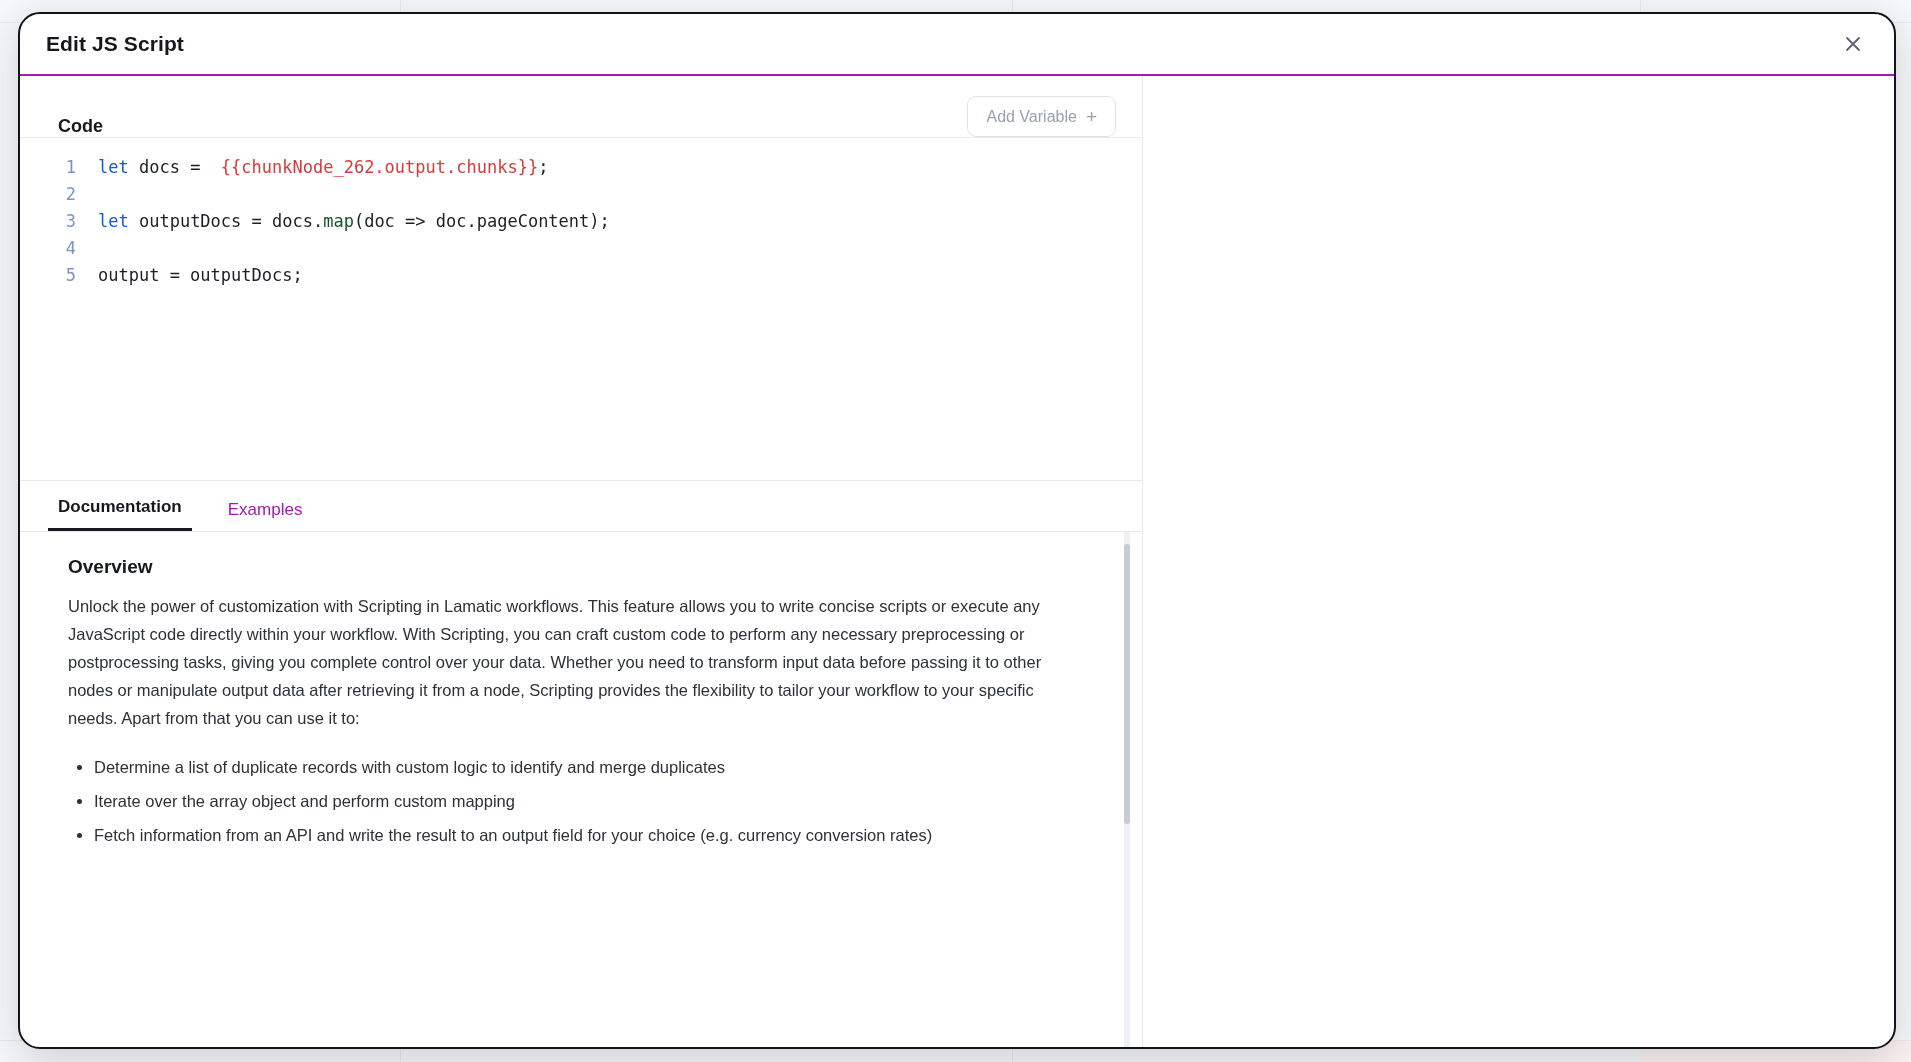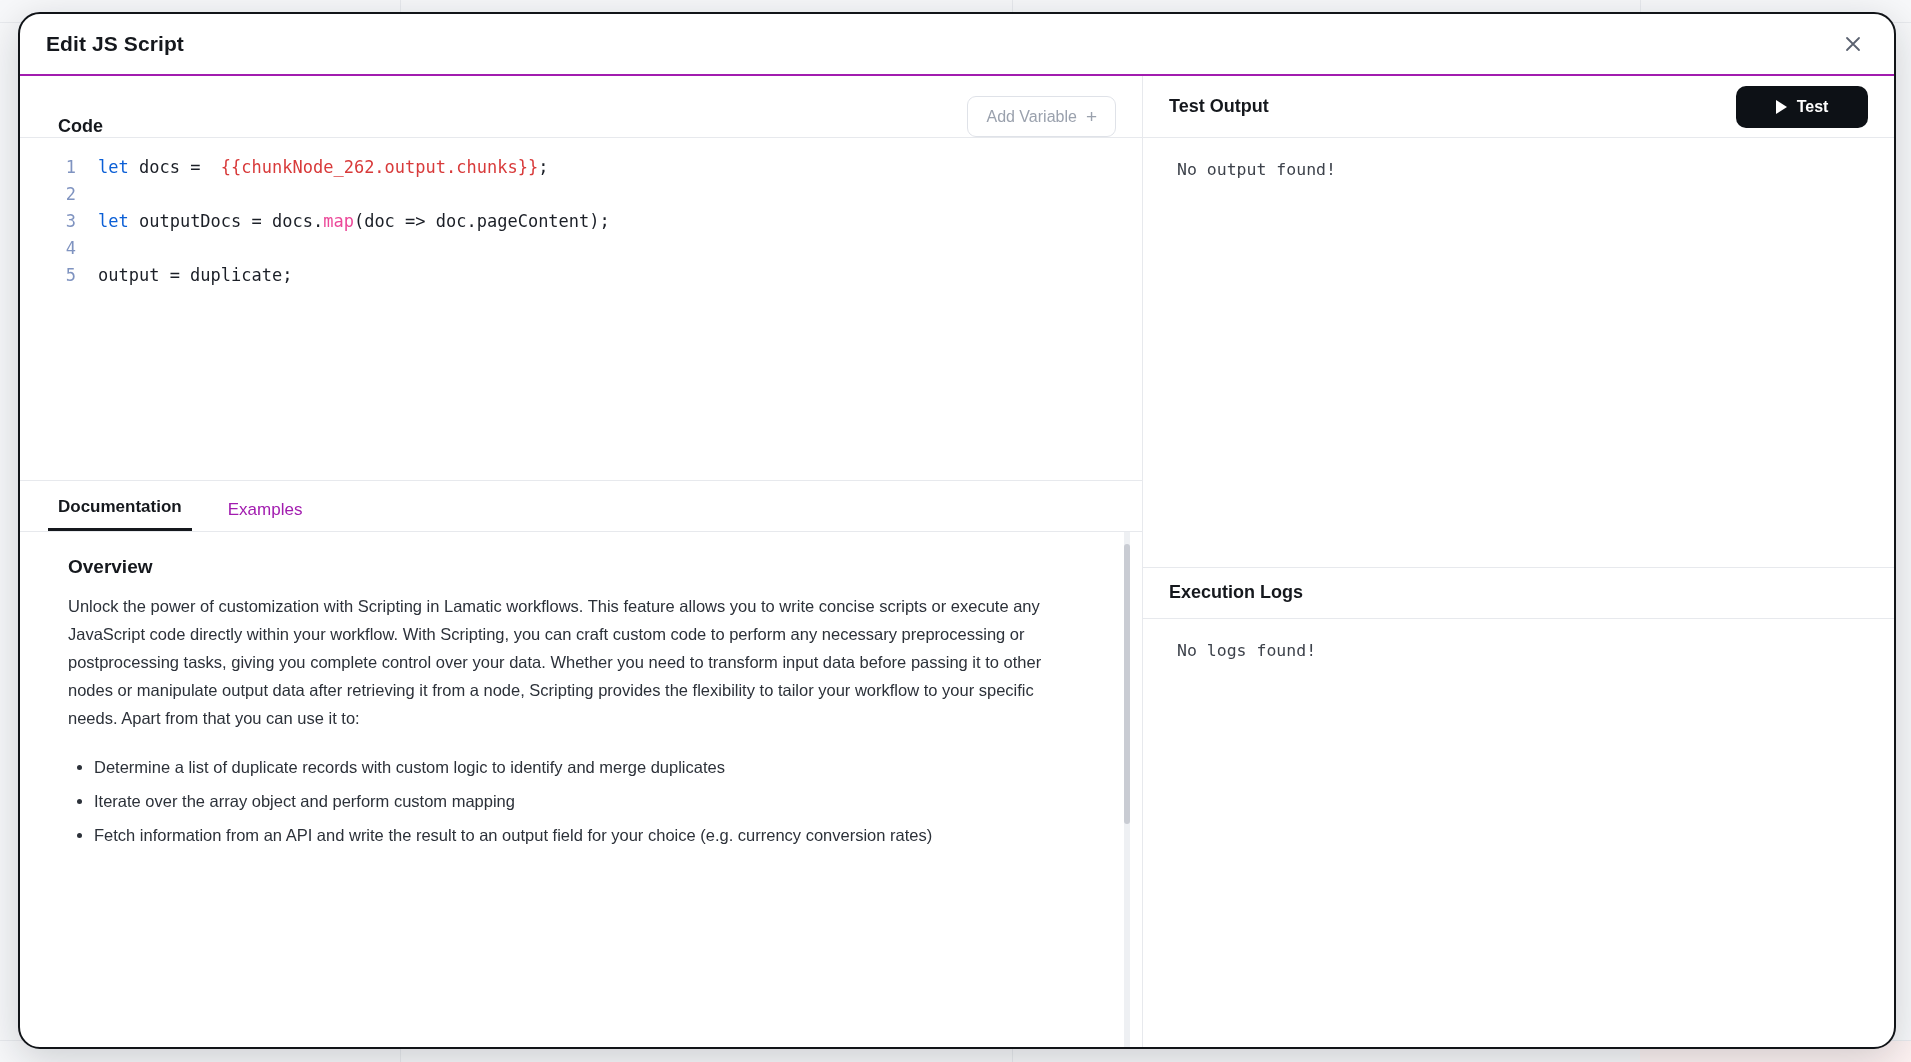--- a/index.html
+++ b/index.html
@@ -101,21 +101,21 @@
   .ln {
     width: 78px;
     flex: 0 0 78px;
     text-align: right;
     padding-right: 22px;
     color: #7f93c0;
     user-select: none;
   }
   .lc { white-space: pre; }
   .kw   { color: #0b5fd6; }
-  .fn   { color: #ec4899; }
+  .fn   { color: #14532d; }
   .tpl  { color: #d83a3a; }
   .punc { color: #1b1f27; }
 
   
   .docs-tabs {
     flex: 0 0 52px;
     height: 52px;
     display: flex;
     align-items: flex-end;
     gap: 26px;
@@ -270,21 +270,21 @@
             <div class="code-line">
               <span class="ln">3</span>
               <span class="lc"><span class="kw">let </span><span class="punc">outputDocs = docs.</span><span class="fn">map</span><span class="punc">(doc =&gt; doc.pageContent);</span></span>
             </div>
             <div class="code-line">
               <span class="ln">4</span>
               <span class="lc"></span>
             </div>
             <div class="code-line">
               <span class="ln">5</span>
-              <span class="lc"><span class="punc">output = duplicate;</span></span>
+              <span class="lc"><span class="punc">output = outputDocs;</span></span>
             </div>
           </div>
       </div>
 
       <div class="docs-tabs" id="docs-tabs">
           <div class="docs-tab active">Documentation</div>
           <div class="docs-tab">Examples</div>
         </div>
 
       <div class="docs-body">
@@ -294,34 +294,15 @@
         <p class="docs-p">Unlock the power of customization with Scripting in Lamatic workflows. This feature allows you to write concise scripts or execute any JavaScript code directly within your workflow. With Scripting, you can craft custom code to perform any necessary preprocessing or postprocessing tasks, giving you complete control over your data. Whether you need to transform input data before passing it to other nodes or manipulate output data after retrieving it from a node, Scripting provides the flexibility to tailor your workflow to your specific needs. Apart from that you can use it to:</p>
         <ul class="docs-list" id="docs-bullets">
             <li>Determine a list of duplicate records with custom logic to identify and merge duplicates</li>
             <li>Iterate over the array object and perform custom mapping</li>
             <li>Fetch information from an API and write the result to an output field for your choice (e.g. currency conversion rates)</li>
           </ul>
       </div>
 
     </div>
 
-    <div class="right-col">
-
-      <div class="out-head">
-        <div class="section-label">Test Output</div>
-        <div class="test-btn">
-          <span class="play"></span>
-          <span>Test</span>
-        </div>
-      </div>
-
-      <div class="out-body">No output found!</div>
-
-      <div class="logs-head">
-        <div class="section-label">Execution Logs</div>
-      </div>
-
-      <div class="logs-body">No logs found!</div>
-
-    </div>
 
   </div>
 </div>
 
 </body></html>

